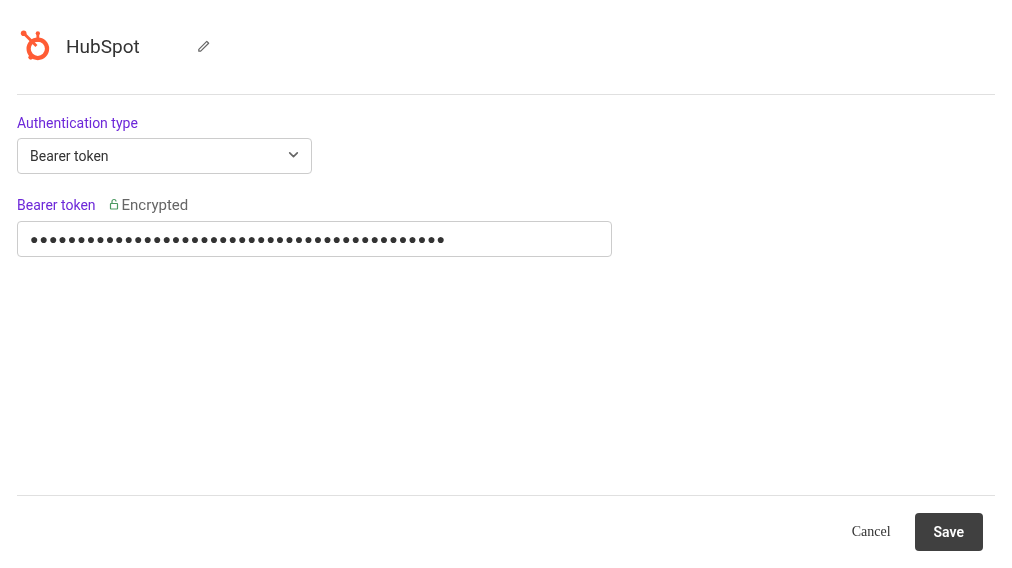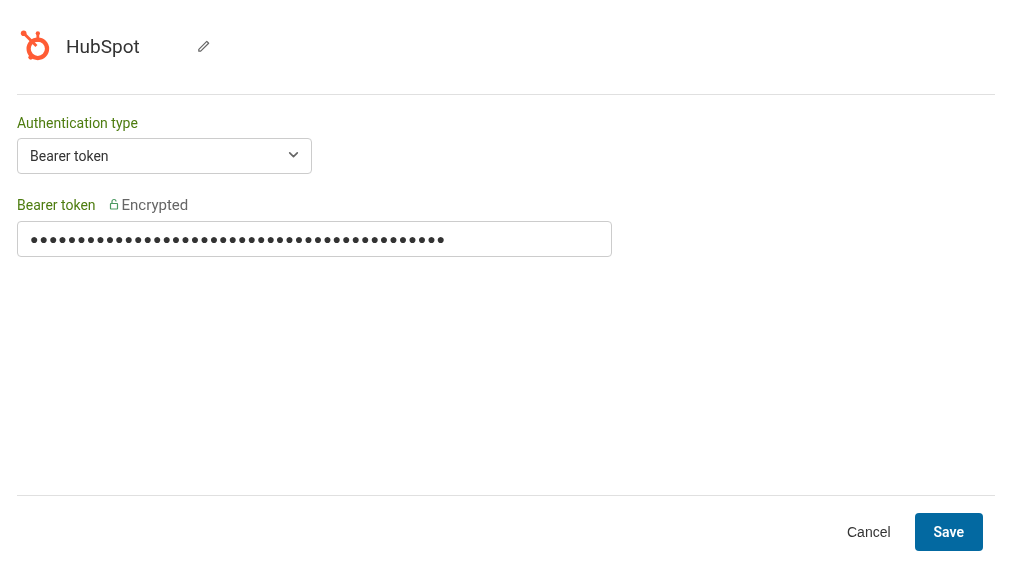--- a/index.html
+++ b/index.html
@@ -53,21 +53,21 @@
     }
     .form-section {
       padding-top: 20px;
     }
     .field-group {
       margin-bottom: 22px;
     }
     .field-label {
       display: block;
       font-size: 14px;
-      color: #4d7c0f;
+      color: #6d28d9;
       margin-bottom: 7px;
     }
     .label-row {
       display: flex;
       align-items: center;
       gap: 12px;
       margin-bottom: 7px;
     }
     .encrypted-badge {
       display: inline-flex;
@@ -132,25 +132,25 @@
       gap: 24px;
       padding-top: 17px;
       padding-right: 12px;
     }
     .btn-cancel {
       background: none;
       border: none;
       font-size: 14px;
       color: #333;
       cursor: pointer;
-      font-family: Liberation Sans, sans-serif;
+      font-family: Liberation Serif, serif;
       padding: 10px 0;
     }
     .btn-save {
-      background: #0369a1;
+      background: #404040;
       border: none;
       border-radius: 4px;
       color: #fff;
       font-size: 14px;
       font-weight: 600;
       padding: 11px 19px;
       cursor: pointer;
       font-family: inherit;
     }
   </style>

